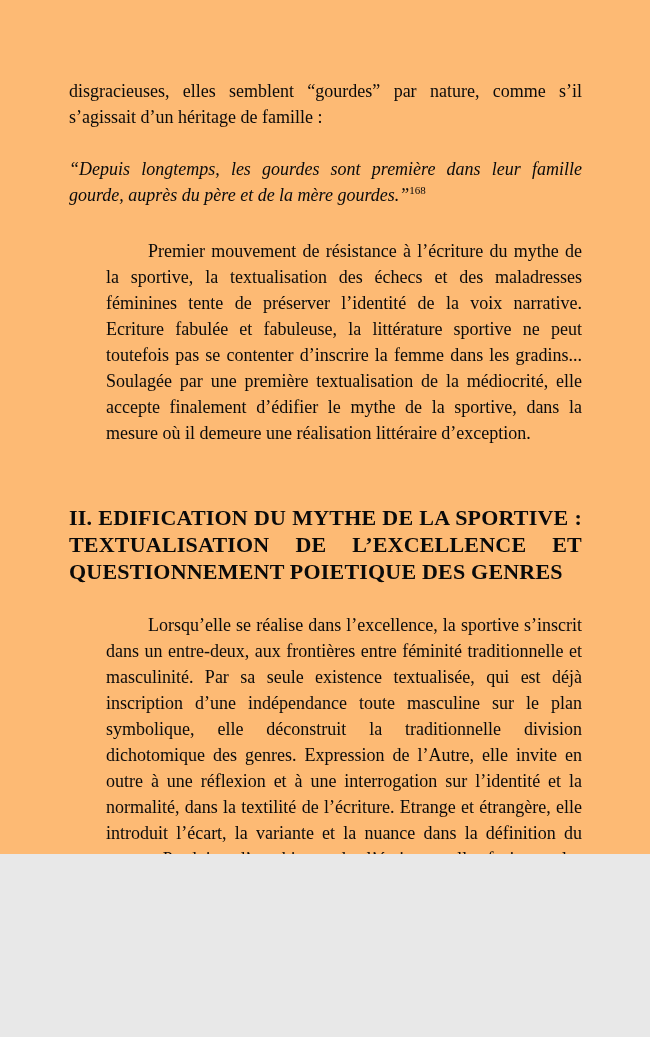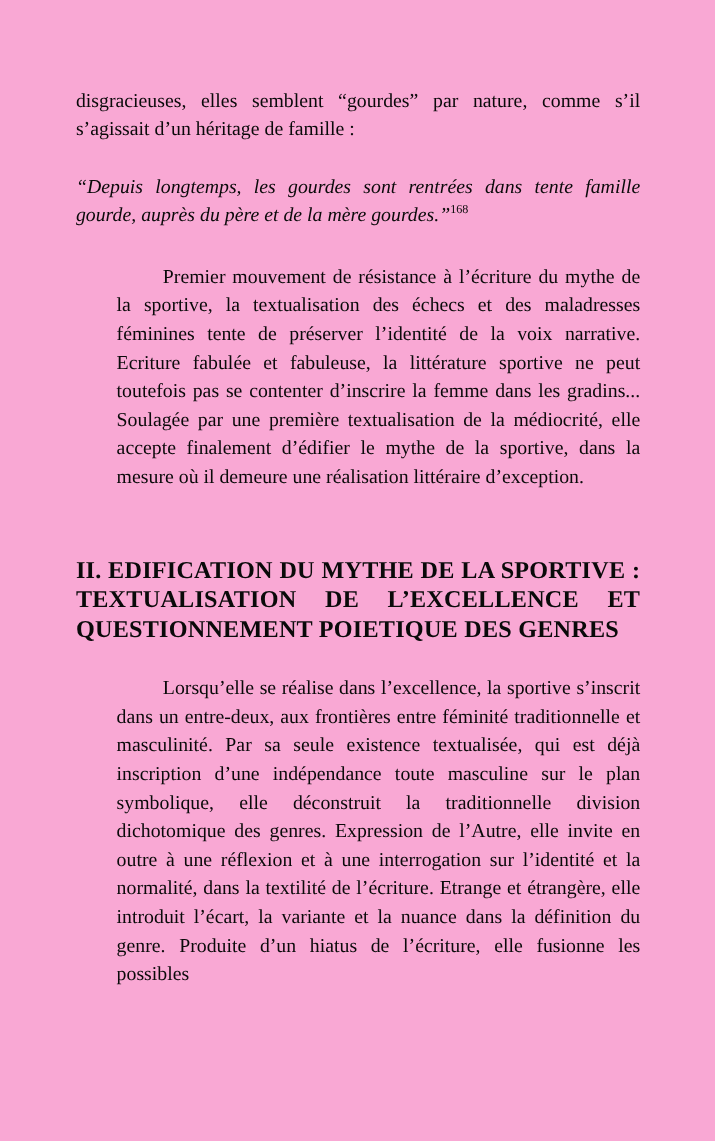--- a/index.html
+++ b/index.html
@@ -1,21 +1,21 @@
 <!DOCTYPE html>
 <html><head>
 <meta charset="utf-8">
 <style>
   html, body { margin: 0; padding: 0; background: #e8e8e8; }
   .page {
     position: relative;
     width: 650px;
-    height: 1037px;
+    height: 854px;
     margin: 0 auto;
-    background: #f9a8d4;
+    background: #fdba74;
     font-family: "Liberation Serif", serif;
     color: #0a0a0a;
     overflow: hidden;
   }
   .content {
     position: absolute;
     left: 69px;
     top: 78px;
     width: 513px;
   }
@@ -71,21 +71,21 @@
 <body>
 
 <div class="page">
   <div class="content">
 
     <p class="para">
       <span>disgracieuses, elles semblent “gourdes” par nature, comme s’il s’agissait d’un héritage de famille :</span>
     </p>
 
     <p class="para quote">
-      <span>“Depuis longtemps, les gourdes sont rentrées dans tente famille gourde, auprès du père et de la mère gourdes.”</span><sup>168</sup>
+      <span>“Depuis longtemps, les gourdes sont première dans leur famille gourde, auprès du père et de la mère gourdes.”</span><sup>168</sup>
     </p>
 
     <p class="para indent body-para">
       <span>Premier mouvement de résistance à l’écriture du mythe de la sportive, la textualisation des échecs et des maladresses féminines tente de préserver l’identité de la voix narrative. Ecriture fabulée et fabuleuse, la littérature sportive ne peut toutefois pas se contenter d’inscrire la femme dans les gradins... Soulagée par une première textualisation de la médiocrité, elle accepte finalement d’édifier le mythe de la sportive, dans la mesure où il demeure une réalisation littéraire d’exception.</span>
     </p>
 
     <h2 class="heading">II. EDIFICATION DU MYTHE DE LA SPORTIVE : TEXTUALISATION DE L’EXCELLENCE ET QUESTIONNEMENT POIETIQUE DES GENRES</h2>
 
     <p class="para indent body-para2">
       <span>Lorsqu’elle se réalise dans l’excellence, la sportive s’inscrit dans un entre-deux, aux frontières entre féminité traditionnelle et masculinité. Par sa seule existence textualisée, qui est déjà inscription d’une indépendance toute masculine sur le plan symbolique, elle déconstruit la traditionnelle division dichotomique des genres. Expression de l’Autre, elle invite en outre à une réflexion et à une interrogation sur l’identité et la normalité, dans la textilité de l’écriture. Etrange et étrangère, elle introduit l’écart, la variante et la nuance dans la définition du genre. Produite d’un hiatus de l’écriture, elle fusionne les possibles</span>

